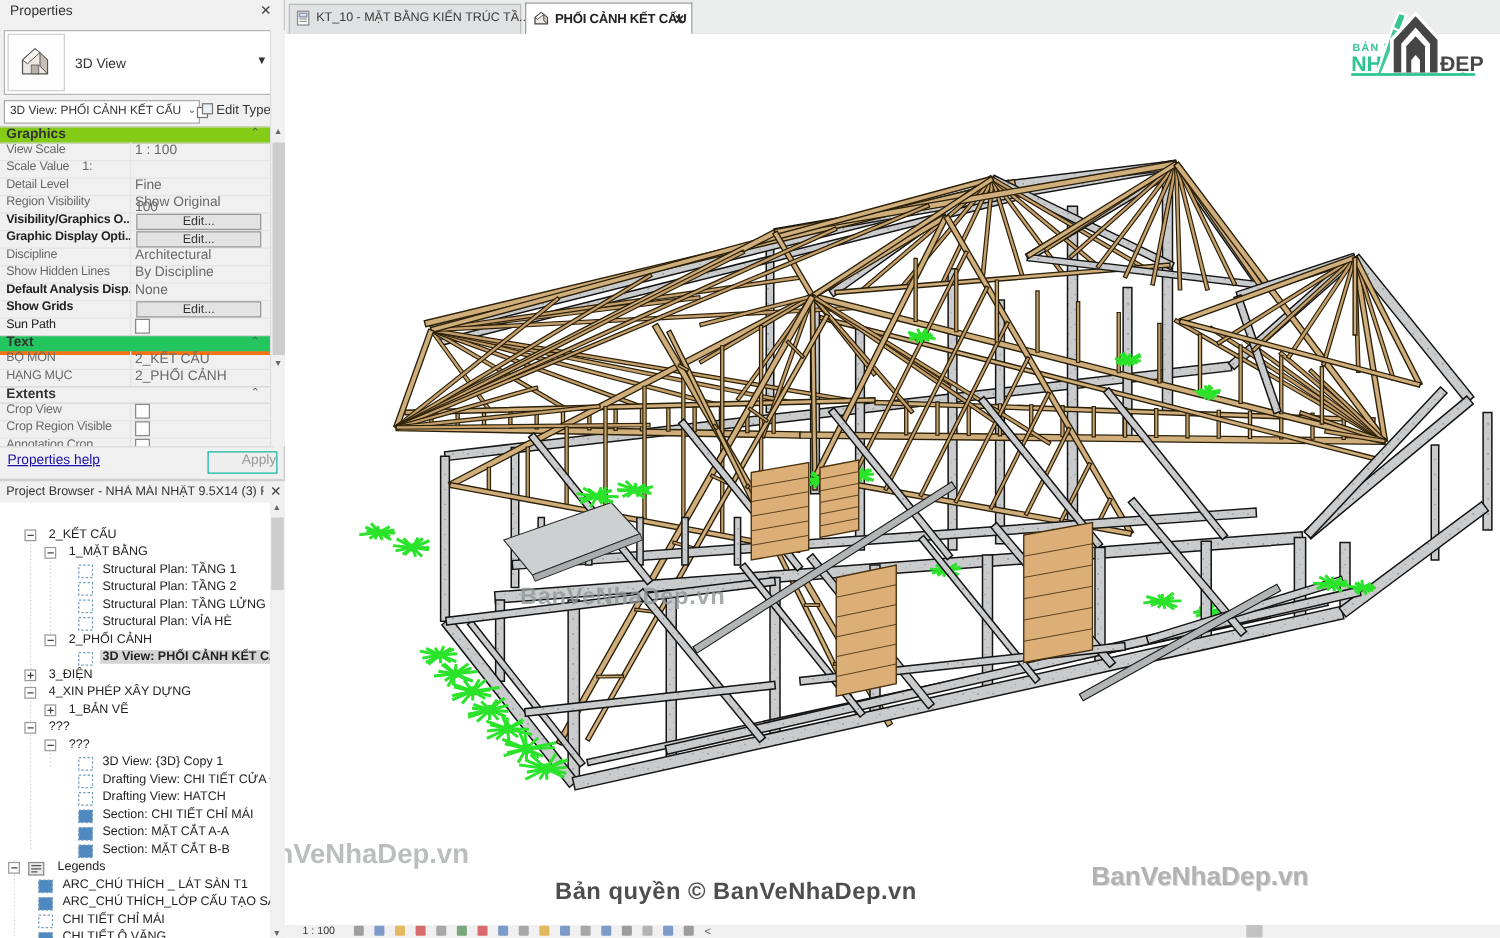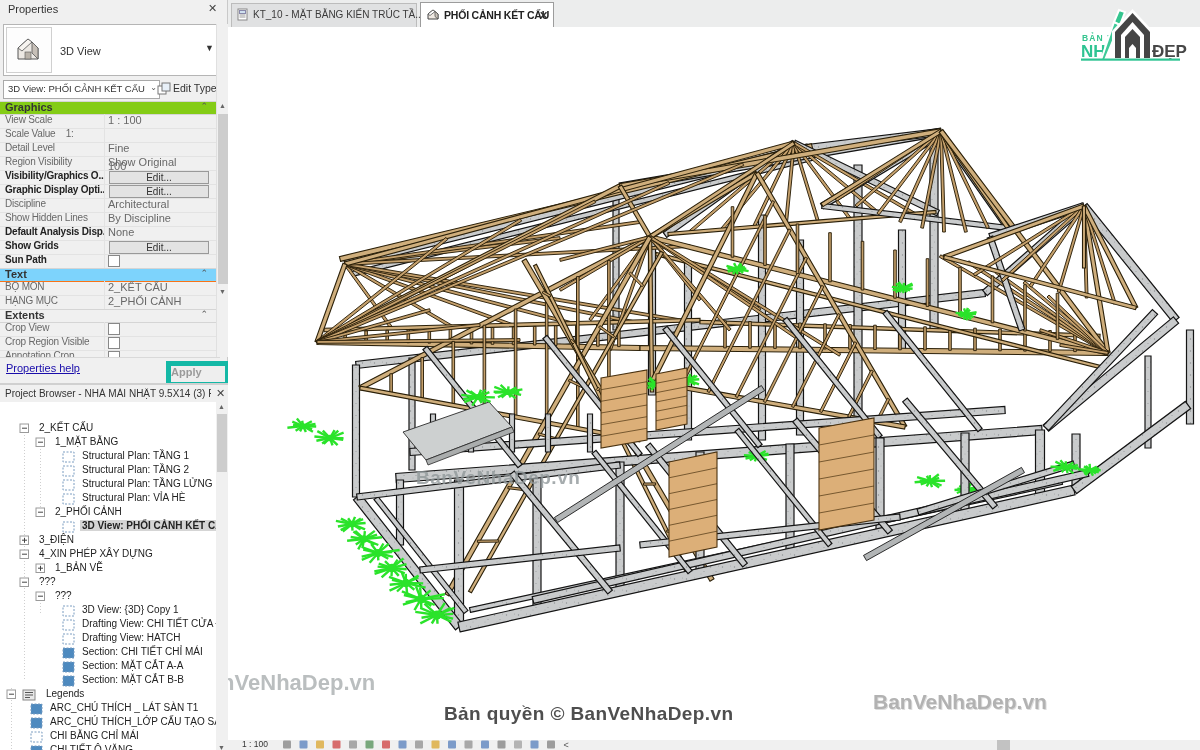--- a/index.html
+++ b/index.html
@@ -80,25 +80,25 @@
       <span style="position:absolute;left:5px;top:0px;font-weight:bold;color:#222;white-space:nowrap;overflow:hidden;width:99px;display:inline-block;font-size:10px;letter-spacing:-0.2px;">Default Analysis Disp...</span>
       <span style="position:absolute;left:104px;top:0;width:1px;height:14px;background:#e3e3e3;"></span>
       <span style="position:absolute;left:108px;top:0px;color:#686868;white-space:nowrap;">None</span>
     </div>
     <div class="abs" style="left:0;top:240px;width:216px;height:14px;border-bottom:1px solid #e3e3e3;">
       <span style="position:absolute;left:5px;top:0px;font-weight:bold;color:#222;white-space:nowrap;overflow:hidden;width:99px;display:inline-block;font-size:10px;letter-spacing:-0.2px;">Show Grids</span>
       <span style="position:absolute;left:104px;top:0;width:1px;height:14px;background:#e3e3e3;"></span>
       <span style="position:absolute;left:109px;top:1px;width:98px;height:11px;background:#e3e3e3;border:1px solid #999;text-align:center;font-size:10px;line-height:11px;">Edit...</span>
     </div>
     <div class="abs" style="left:0;top:254px;width:216px;height:14px;border-bottom:1px solid #e3e3e3;">
-      <span style="position:absolute;left:5px;top:0px;font-weight:bold;color:#222;white-space:nowrap;overflow:hidden;width:99px;display:inline-block;font-size:10px;letter-spacing:-0.2px;">Sun Path</span>
+      <span style="position:absolute;left:5px;top:0px;font-weight:normal;color:#222;white-space:nowrap;overflow:hidden;width:99px;display:inline-block;font-size:10px;letter-spacing:-0.2px;">Sun Path</span>
       <span style="position:absolute;left:104px;top:0;width:1px;height:14px;background:#e3e3e3;"></span>
       <span style="position:absolute;left:108px;top:1px;width:10px;height:10px;background:#fff;border:1px solid #888;"></span>
     </div>
-    <div class="abs" style="left:0;top:268px;width:216px;height:12px;background:#7dd3fc;border-top:1px solid #d5d5d5;border-bottom:1px solid #f97316;">
+    <div class="abs" style="left:0;top:268px;width:216px;height:12px;background:#22c55e;border-top:1px solid #d5d5d5;border-bottom:3px solid #f97316;">
       <b style="position:absolute;left:5px;top:-1px;">Text</b>
       <span style="position:absolute;right:8px;top:-1px;font-size:9px;color:#555;">⌃</span>
     </div>
     <div class="abs" style="left:0;top:281px;width:216px;height:14px;border-bottom:1px solid #e3e3e3;">
       <span style="position:absolute;left:5px;top:0px;color:#686868;white-space:nowrap;overflow:hidden;width:99px;display:inline-block;font-size:10px;letter-spacing:-0.2px;">BỘ MÔN</span>
       <span style="position:absolute;left:104px;top:0;width:1px;height:14px;background:#e3e3e3;"></span>
       <span style="position:absolute;left:108px;top:0px;color:#686868;white-space:nowrap;">2_KẾT CẤU</span>
     </div>
     <div class="abs" style="left:0;top:295px;width:216px;height:14px;border-bottom:1px solid #e3e3e3;">
       <span style="position:absolute;left:5px;top:0px;color:#686868;white-space:nowrap;overflow:hidden;width:99px;display:inline-block;font-size:10px;letter-spacing:-0.2px;">HẠNG MỤC</span>
@@ -119,21 +119,21 @@
       <span style="position:absolute;left:104px;top:0;width:1px;height:14px;background:#e3e3e3;"></span>
       <span style="position:absolute;left:108px;top:1px;width:10px;height:10px;background:#fff;border:1px solid #888;"></span>
     </div>
     <div class="abs" style="left:0;top:350px;width:216px;height:14px;border-bottom:1px solid #e3e3e3;">
       <span style="position:absolute;left:5px;top:0px;color:#686868;white-space:nowrap;overflow:hidden;width:99px;display:inline-block;font-size:10px;letter-spacing:-0.2px;">Annotation Crop</span>
       <span style="position:absolute;left:104px;top:0;width:1px;height:14px;background:#e3e3e3;"></span>
       <span style="position:absolute;left:108px;top:1px;width:10px;height:10px;background:#fff;border:1px solid #888;"></span>
     </div>
  <div class="abs" style="left:0px;top:357px;width:220px;height:26px;background:#f0f0f0;border-top:1px solid #d9d9d9;">
    <span style="position:absolute;left:6px;top:4px;color:#1a0dab;text-decoration:underline;">Properties help</span>
-   <span style="position:absolute;left:166px;top:3px;width:54px;height:16px;background:#eee;border:5px solid #14b8a6;color:#9a9a9a;text-align:left;font-weight:bold;">Apply</span>
+   <span style="position:absolute;left:166px;top:3px;width:54px;height:16px;background:#eee;border:1px solid #14b8a6;color:#9a9a9a;text-align:right;">Apply</span>
  </div>
  <div class="abs" style="left:216px;top:24px;width:12px;height:333px;background:#f0f0f0;border-left:1px solid #e0e0e0;">
    <div style="position:absolute;top:78px;left:2px;font-size:7px;color:#666;">▲</div>
    <div style="position:absolute;top:90px;left:1px;width:10px;height:170px;background:#cdcdcd;"></div>
    <div style="position:absolute;top:264px;left:2px;font-size:7px;color:#666;">▼</div>
  </div>
 </div>
 
 <div class="panel" style="left:0;top:383px;width:228px;height:367px;border-top:2px solid #d0d0d0;box-sizing:border-box;">
  <div class="abs" style="left:5px;top:3px;font-size:10px;white-space:nowrap;overflow:hidden;width:206px;">Project Browser - NHÀ MÁI NHẬT 9.5X14 (3) REV...</div>
@@ -248,21 +248,21 @@
         <rect x="1" y="1" width="11" height="10" fill="#4e8abf" stroke="#7a9cc0" stroke-dasharray="2,1.5"></rect>
       </svg>
       <div class="abs" style="left:48px;top:300px;font-size:10px;white-space:nowrap;padding:0 2px;color:#222;">ARC_CHÚ THÍCH _ LÁT SÀN T1</div>
       <svg width="13" height="12" style="position:absolute;left:30px;top:315px">
         <rect x="1" y="1" width="11" height="10" fill="#4e8abf" stroke="#7a9cc0" stroke-dasharray="2,1.5"></rect>
       </svg>
       <div class="abs" style="left:48px;top:314px;font-size:10px;white-space:nowrap;padding:0 2px;color:#222;">ARC_CHÚ THÍCH_LỚP CẤU TẠO SÀN</div>
       <svg width="13" height="12" style="position:absolute;left:30px;top:329px">
         <rect x="1" y="1" width="11" height="10" fill="#fff" stroke="#7a9cc0" stroke-dasharray="2,1.5"></rect>
       </svg>
-      <div class="abs" style="left:48px;top:328px;font-size:10px;white-space:nowrap;padding:0 2px;color:#222;">CHI BẰNG CHỈ MÁI</div>
+      <div class="abs" style="left:48px;top:328px;font-size:10px;white-space:nowrap;padding:0 2px;color:#222;">CHI TIẾT CHỈ MÁI</div>
       <svg width="13" height="12" style="position:absolute;left:30px;top:343px">
         <rect x="1" y="1" width="11" height="10" fill="#4e8abf" stroke="#7a9cc0" stroke-dasharray="2,1.5"></rect>
       </svg>
       <div class="abs" style="left:48px;top:342px;font-size:10px;white-space:nowrap;padding:0 2px;color:#222;">CHI TIẾT Ô VĂNG</div>
  </div>
  <div class="abs" style="left:216px;top:17px;width:12px;height:350px;background:#f0f0f0;">
    <div style="position:absolute;top:1px;left:2px;font-size:7px;color:#666;">▲</div>
    <div style="position:absolute;top:12px;left:1px;width:10px;height:58px;background:#cdcdcd;"></div>
    <div style="position:absolute;bottom:1px;left:2px;font-size:7px;color:#666;">▼</div>
  </div>

